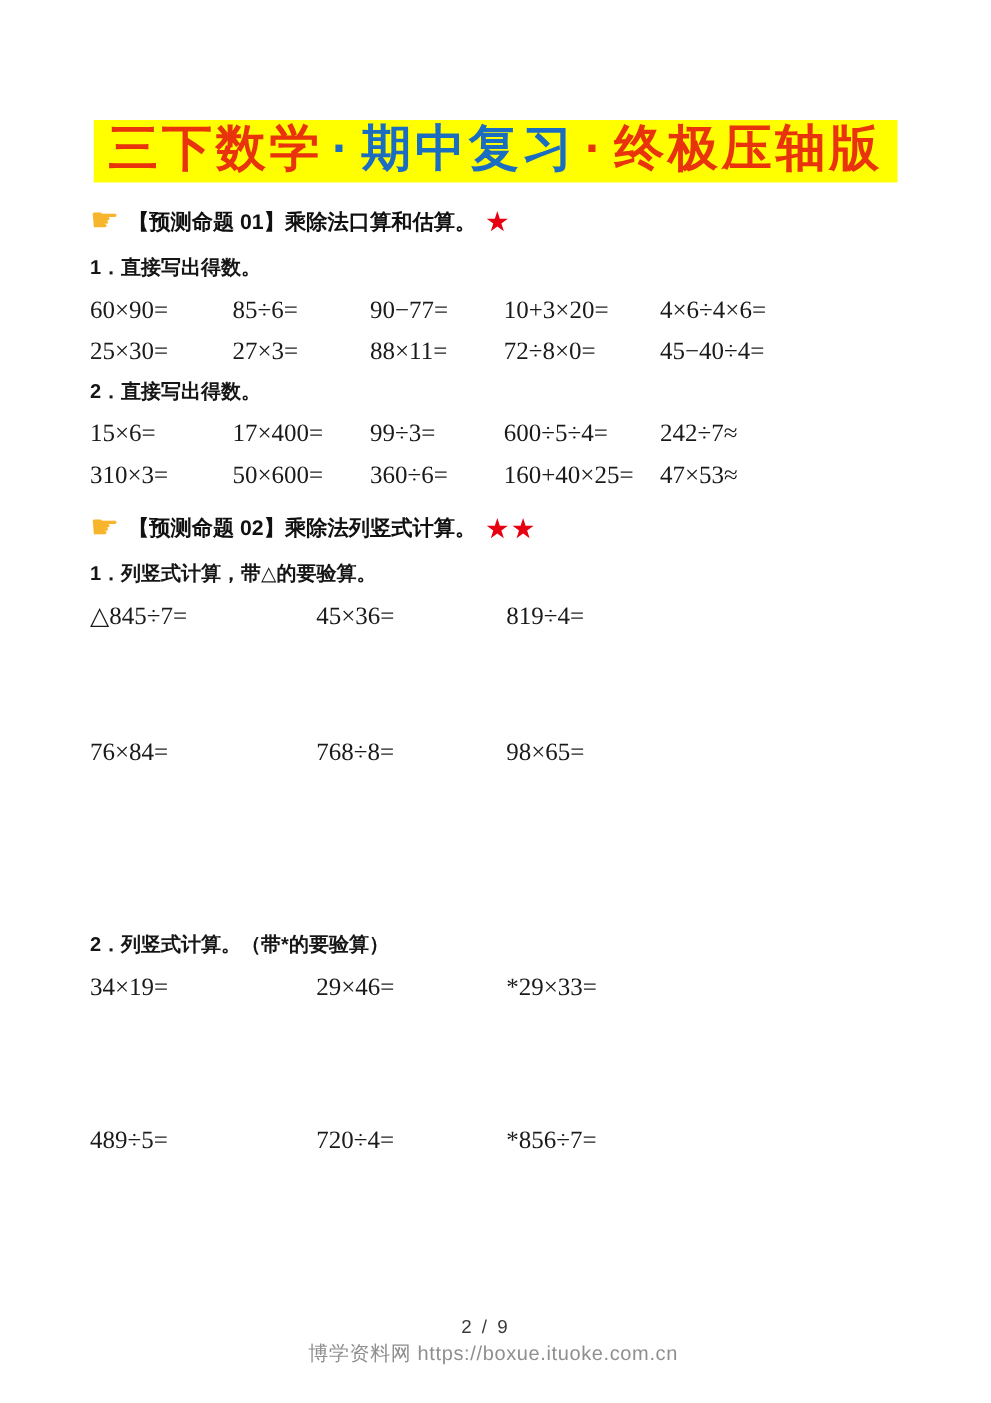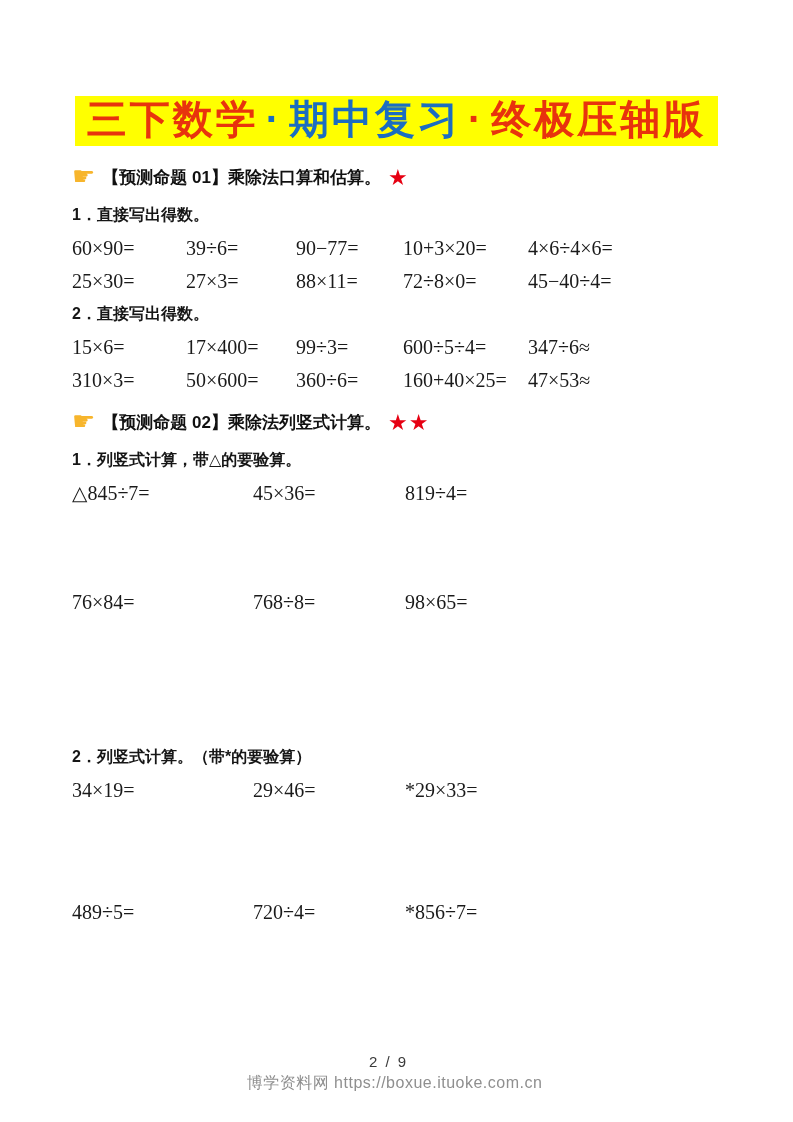--- a/index.html
+++ b/index.html
@@ -123,40 +123,40 @@
 
     <div class="sec-header">
       <span class="hand">☛</span>
       <span class="sec-title">【预测命题 01】乘除法口算和估算。</span>
       <span class="stars">★</span>
     </div>
 
     <div class="q-label">1．直接写出得数。</div>
     <div class="prow cols5">
       <span class="prob">60×90=</span>
-      <span class="prob">39÷6=</span>
+      <span class="prob">85÷6=</span>
       <span class="prob">90−77=</span>
       <span class="prob">10+3×20=</span>
       <span class="prob">4×6÷4×6=</span>
     </div>
     <div class="prow cols5">
       <span class="prob">25×30=</span>
       <span class="prob">27×3=</span>
       <span class="prob">88×11=</span>
       <span class="prob">72÷8×0=</span>
       <span class="prob">45−40÷4=</span>
     </div>
 
     <div class="q-label">2．直接写出得数。</div>
     <div class="prow cols5">
       <span class="prob">15×6=</span>
       <span class="prob">17×400=</span>
       <span class="prob">99÷3=</span>
       <span class="prob">600÷5÷4=</span>
-      <span class="prob">347÷6≈</span>
+      <span class="prob">242÷7≈</span>
     </div>
     <div class="prow cols5">
       <span class="prob">310×3=</span>
       <span class="prob">50×600=</span>
       <span class="prob">360÷6=</span>
       <span class="prob">160+40×25=</span>
       <span class="prob">47×53≈</span>
     </div>
 
     <div class="sec-header">

